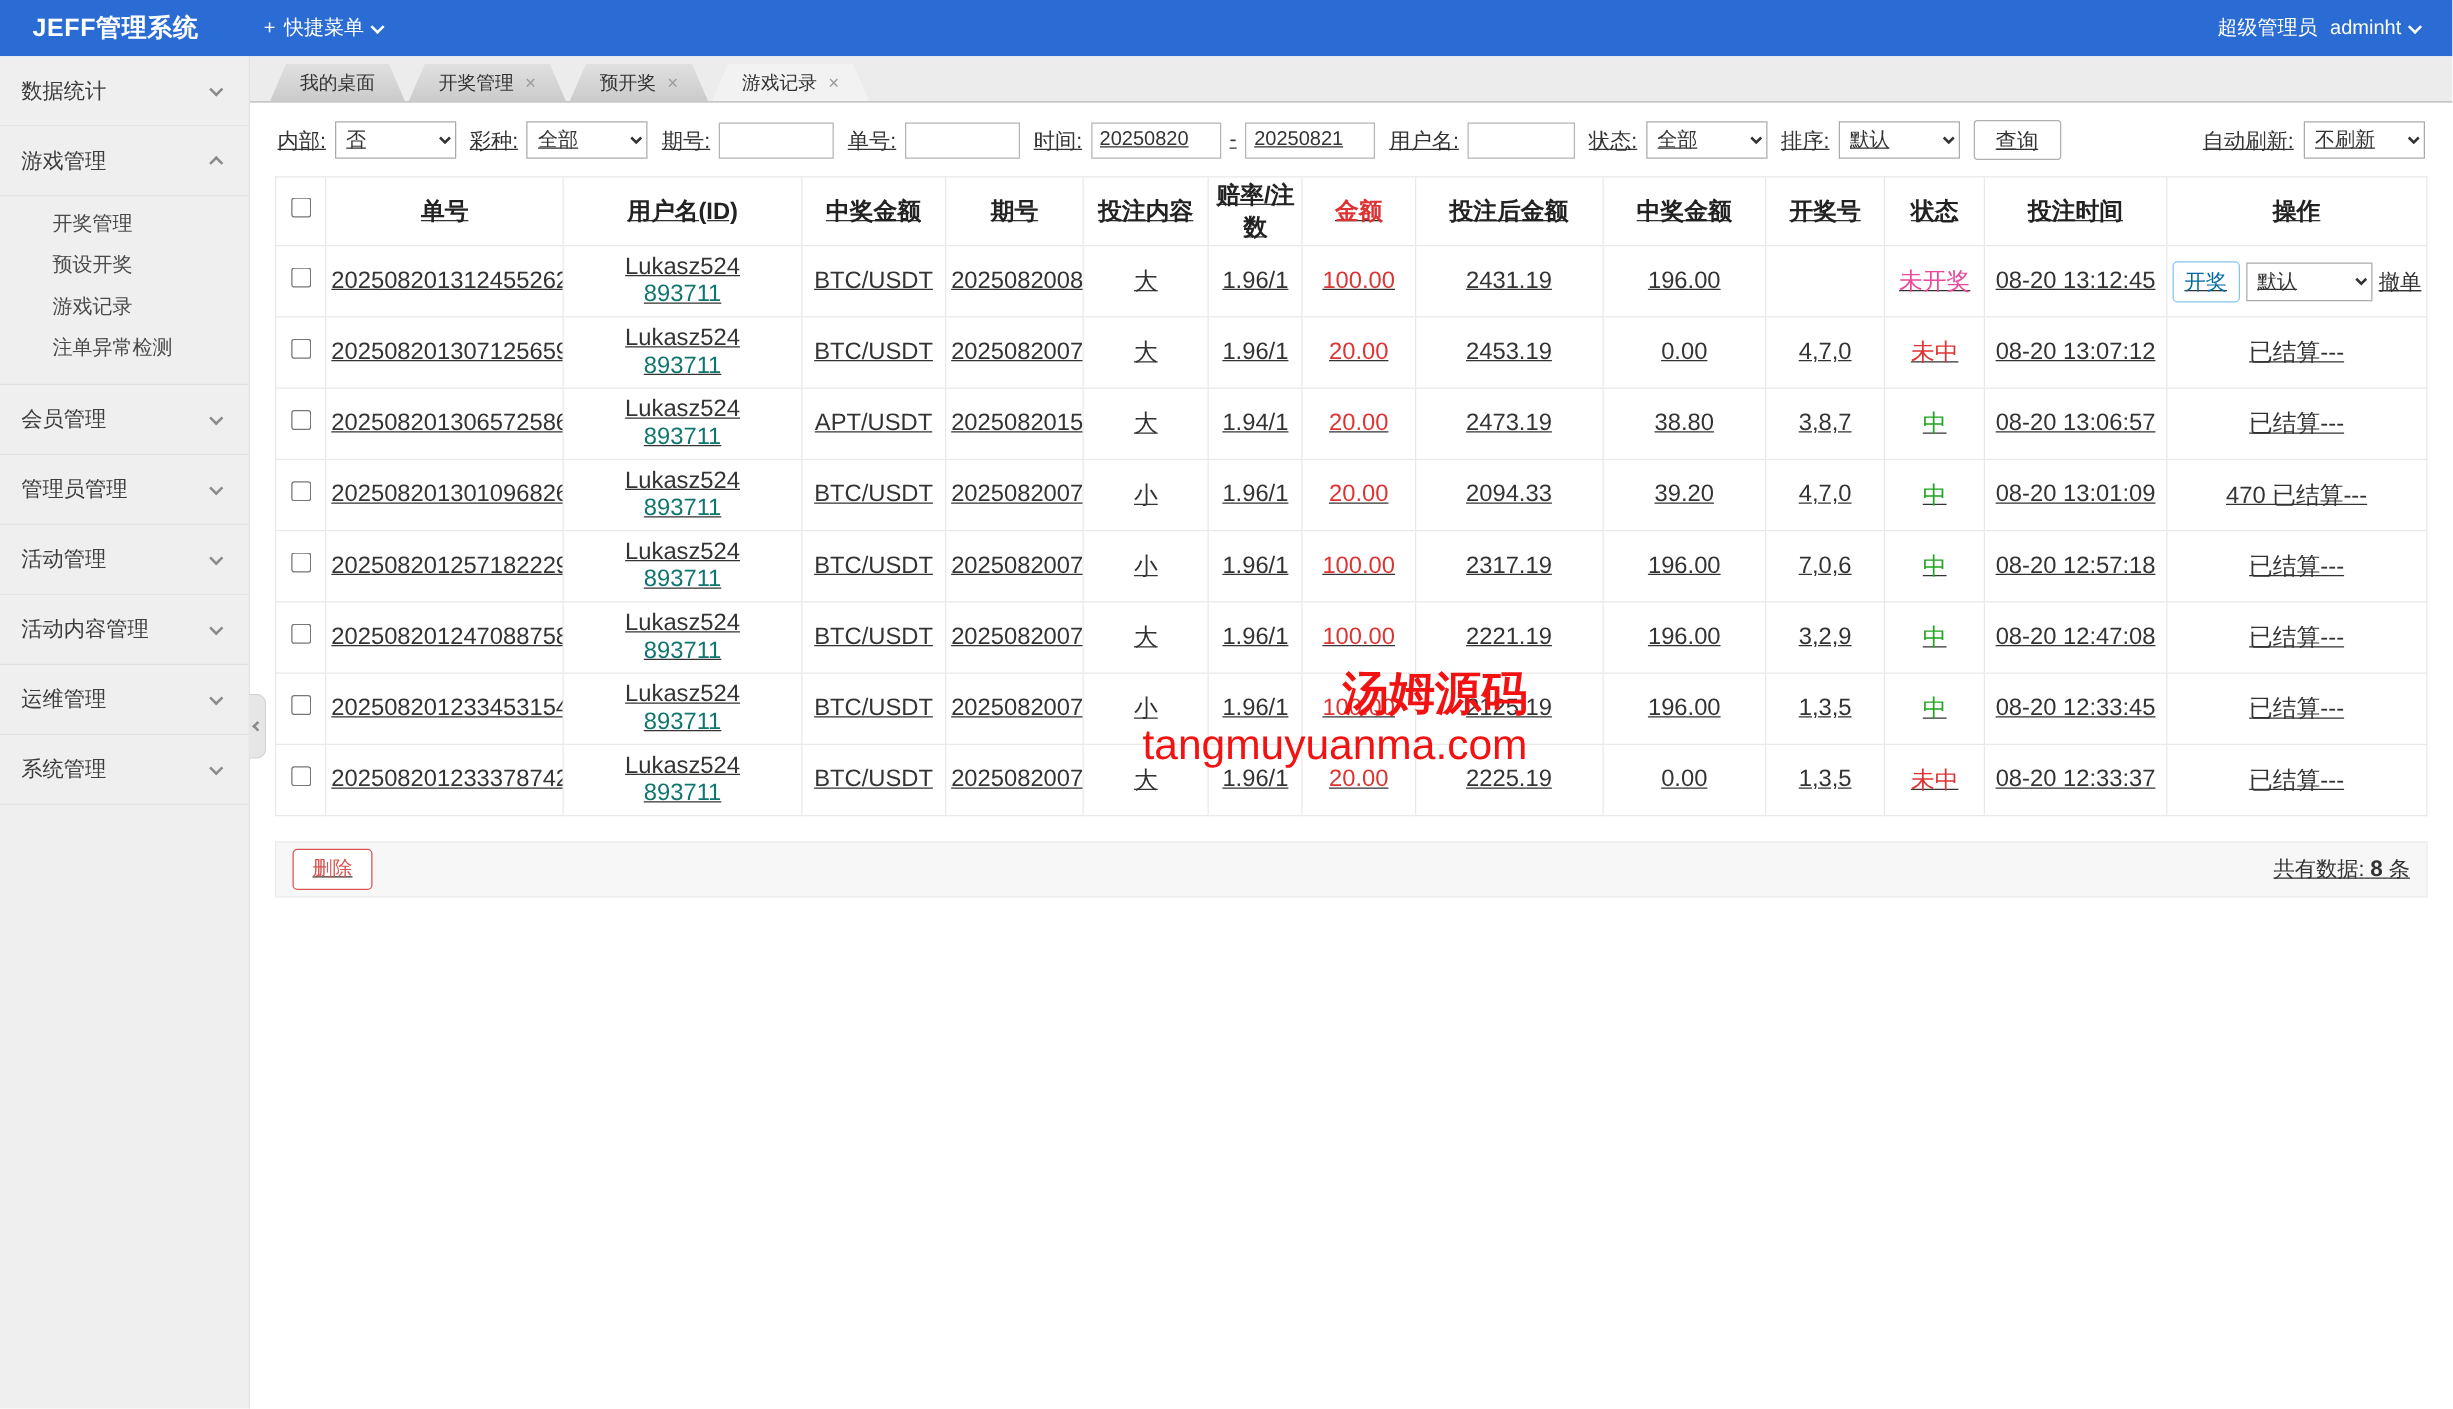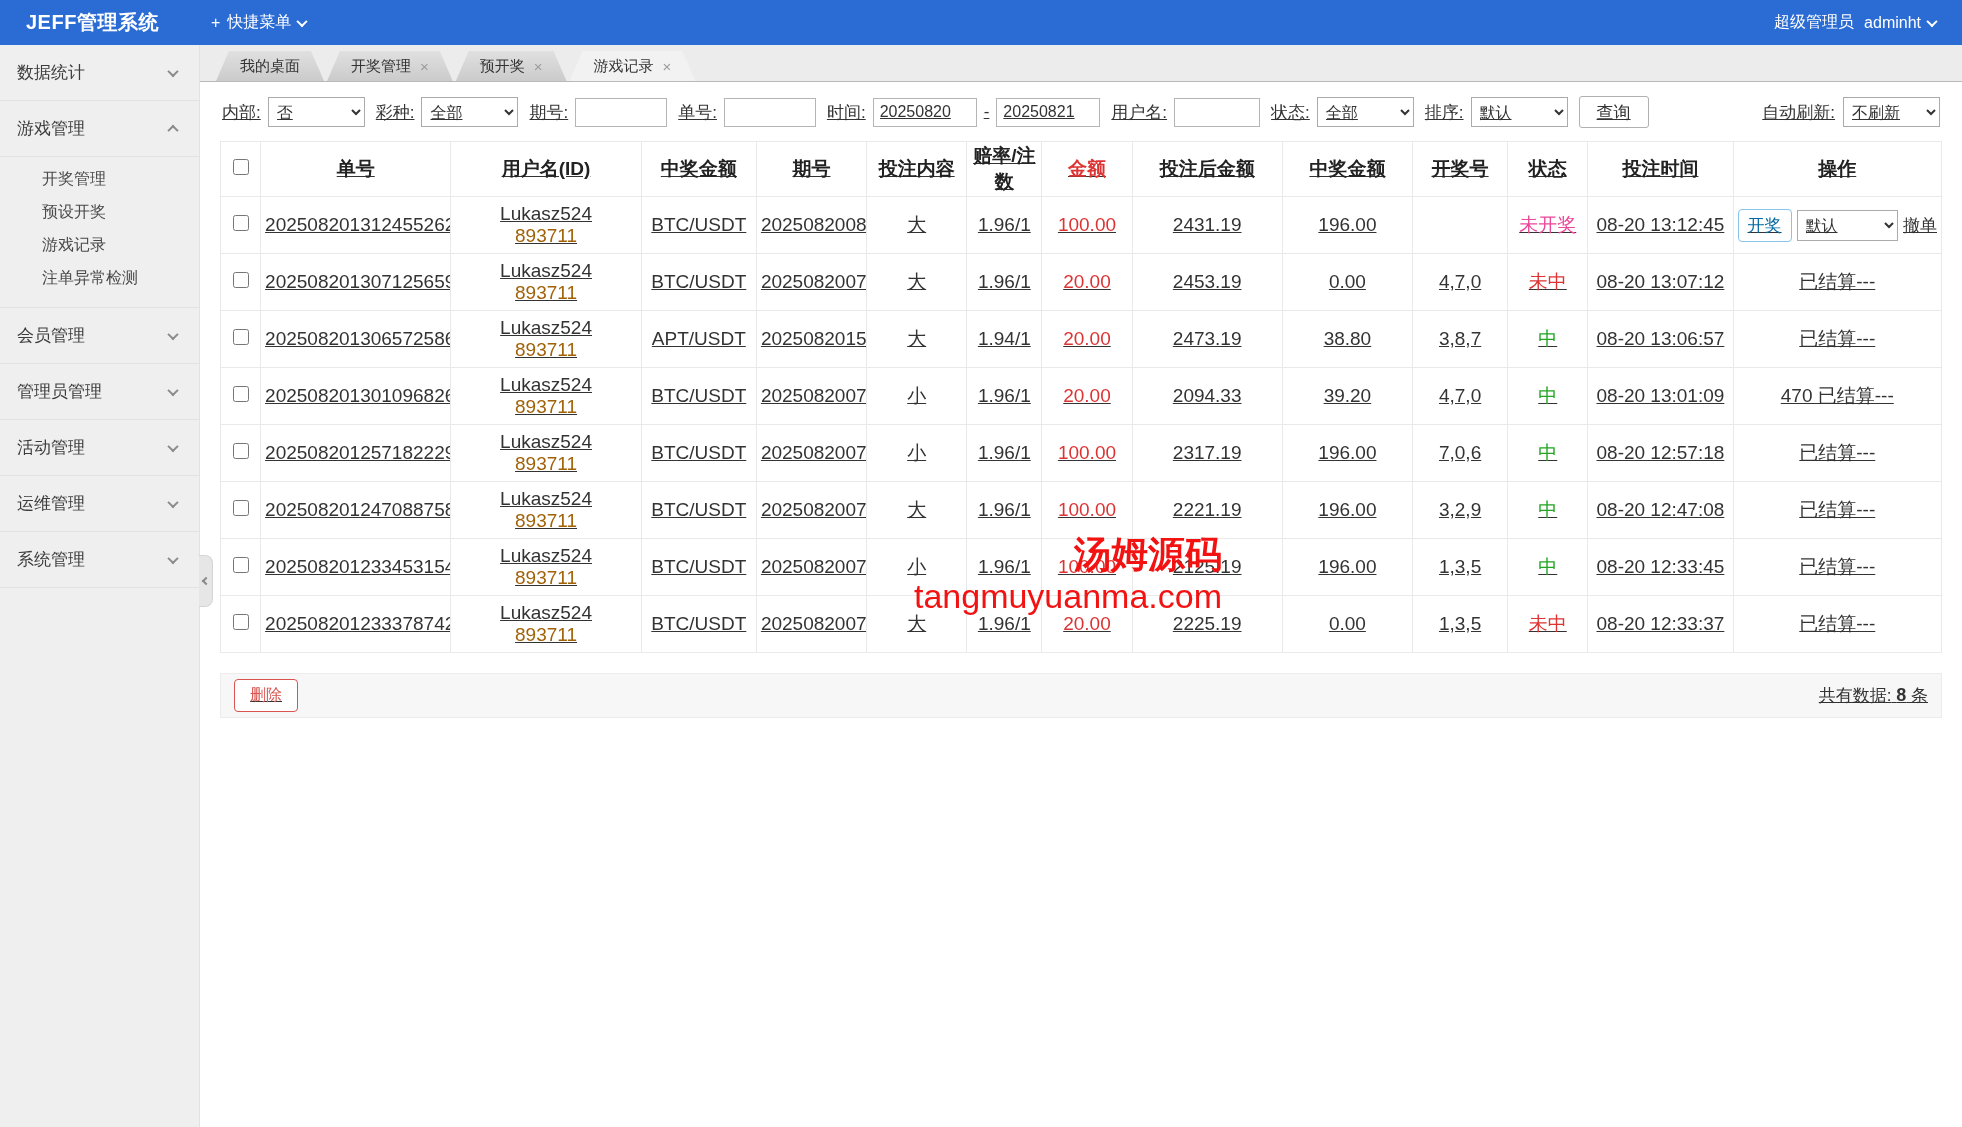--- a/index.html
+++ b/index.html
@@ -42,21 +42,21 @@
   .sel-std { width:97px; }
   input.txt { height:29px; border:1px solid #b5b5b5; font-size:16px; padding:0 6px; color:#333; background:#fff; }
   .w90 { width:92px; } .w100 { width:104px; } .w85 { width:86px; }
   .btn-query { height:32px; padding:0 17px; border:1px solid #b0b0b0; background:#fff; font-size:17px; color:#333; border-radius:3px; cursor:pointer; }
   .auto-refresh { margin-left:auto; display:flex; align-items:center; gap:8px; }
   
   table { border-collapse:collapse; table-layout:fixed; width:100%; background:#fff;border-radius:23px; }
   thead th { height:55px; font-size:19px; font-weight:bold; color:#222; border:1px solid #e9e9e9; }
   thead th.red { color:#dd3333; }
   tbody td { height:57px; font-size:19px; color:#333; border:1px solid #e9e9e9; text-align:center; padding:2px 4px; overflow:hidden; }
-  td .uid { color:#a16207; }
+  td .uid { color:#0f766e; }
   td.amount { color:#dd3333; }
   td.c-red { color:#dd3333; } td.c-green { color:#23a523; } td.c-dark { color:#ec4899; }
   .op-cell { white-space:nowrap; }
   .op-inner { display:flex; align-items:center; justify-content:center; gap:5px; }
   .btn-open { border:1px solid #86c4ec; color:#0369a1; background:#fff; border-radius:4px; padding:4px 9px; font-size:17px; cursor:pointer; }
   .op-select { height:31px; width:102px; font-size:16px; }
   .cancel-link { color:#333; text-decoration:underline; font-size:17px; cursor:pointer; }
   input[type=checkbox] { width:16px; height:16px; cursor:pointer; }
   
   .footerbar { margin-top:20px; background:#f7f7f8; border:1px solid #ececec; height:45px; display:flex; align-items:center; padding:0 13px; }
@@ -106,20 +106,24 @@
       <div class="sb-item">
         <span>会员管理</span>
         <span class="chev down"></span>
       </div>
       <div class="sb-item">
         <span>管理员管理</span>
         <span class="chev down"></span>
       </div>
       <div class="sb-item">
         <span>活动管理</span>
+        <span class="chev down"></span>
+      </div>
+      <div class="sb-item">
+        <span>活动内容管理</span>
         <span class="chev down"></span>
       </div>
       <div class="sb-item">
         <span>运维管理</span>
         <span class="chev down"></span>
       </div>
       <div class="sb-item">
         <span>系统管理</span>
         <span class="chev down"></span>
       </div>

